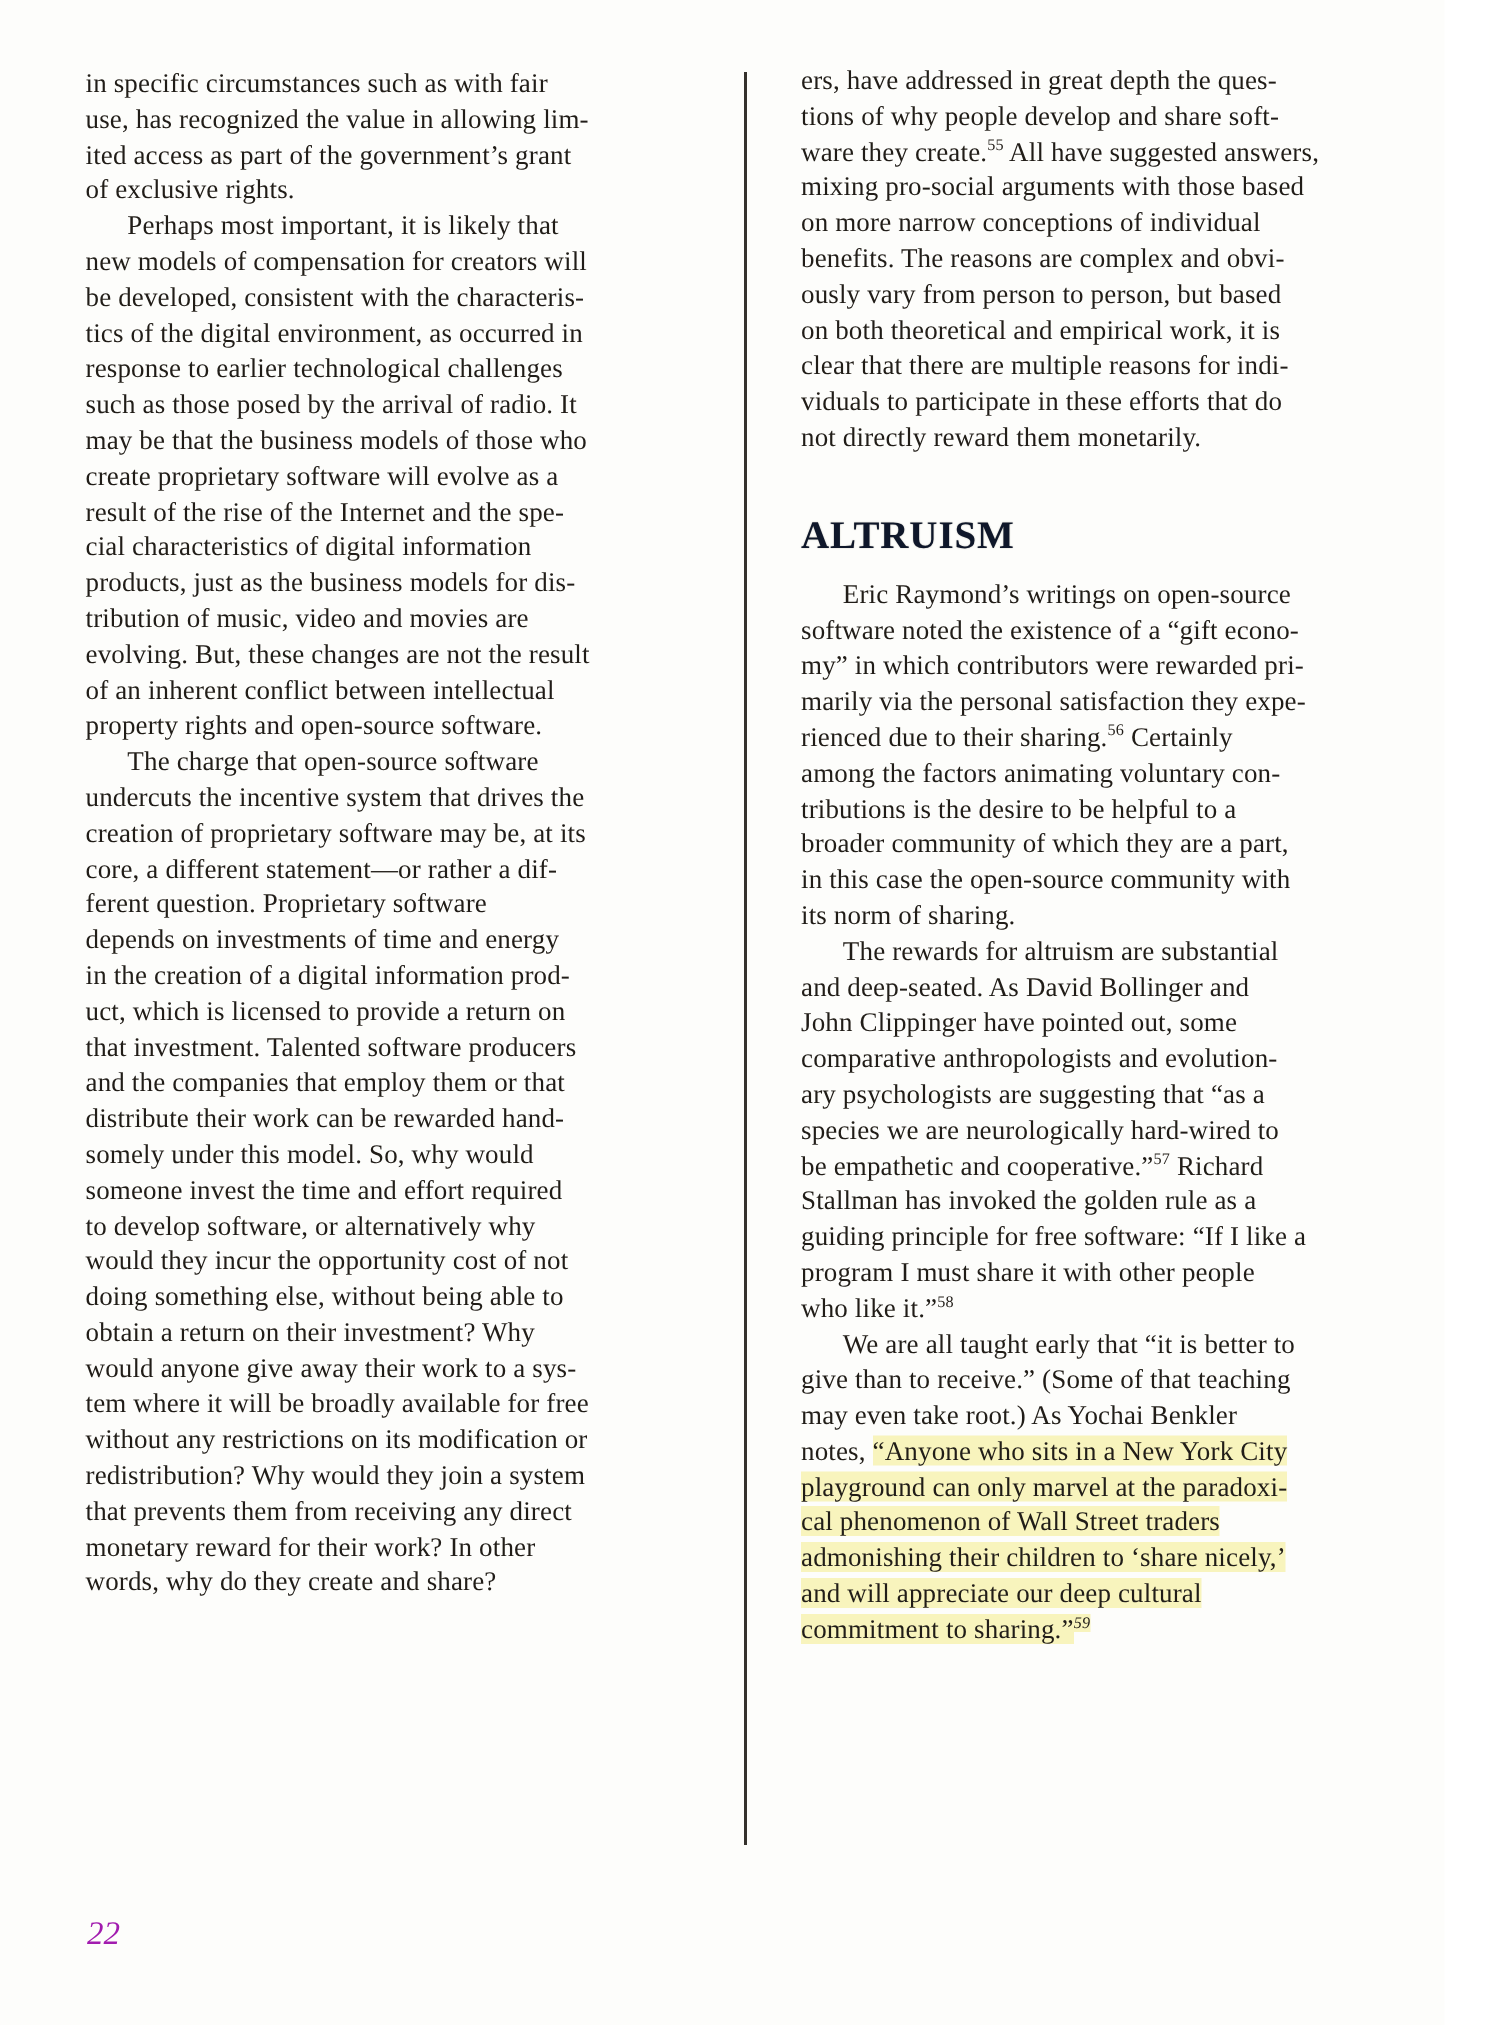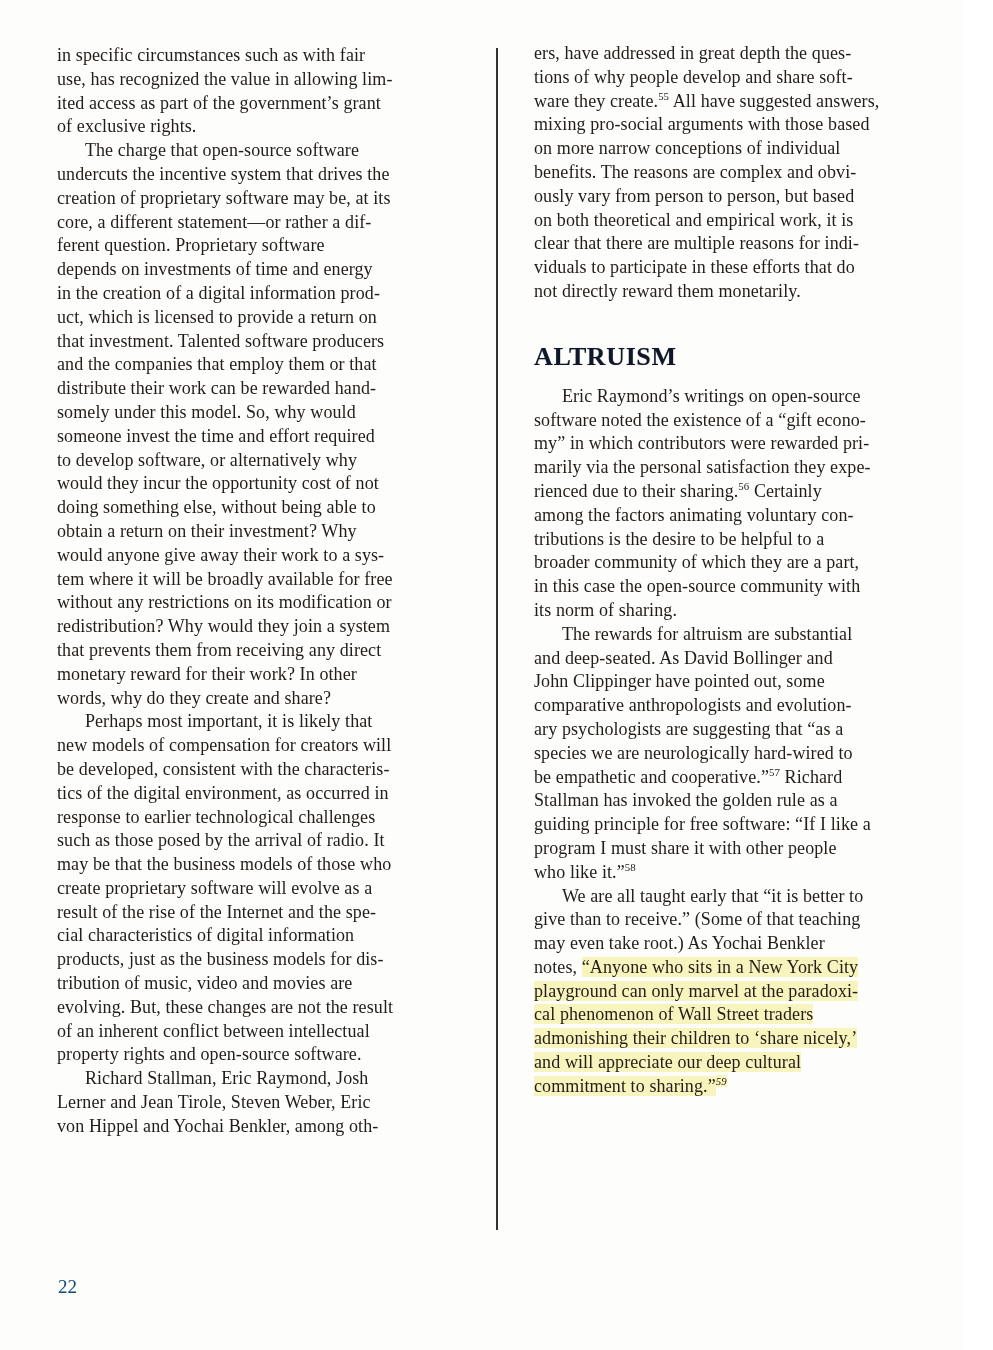--- a/index.html
+++ b/index.html
@@ -46,33 +46,49 @@
     font-size: 26px;
     line-height: 34px;
     font-weight: 700;
     letter-spacing: 0.6px;
     color: #0f172a;
     text-shadow: 0 0 1px #b9b7ae;
   }
   .page-number {
     position: absolute;
     left: 58px; top: 1276px;
-    font-size: 19px;
-    color: #0c4a6e;
+    font-size: 22px;
+    color: #a21caf;
+    font-style: italic;
   }
 </style>
 </head>
 <body>
 
 <div class="page">
   <div class="column col-left">
       <p class="para"><span class="">in specific circumstances such as with fair
 use, has recognized the value in allowing lim-
 ited access as part of the government’s grant
 of exclusive rights.</span></p>
+      <p class="para indent"><span class="">Perhaps most important, it is likely that
+new models of compensation for creators will
+be developed, consistent with the characteris-
+tics of the digital environment, as occurred in
+response to earlier technological challenges
+such as those posed by the arrival of radio. It
+may be that the business models of those who
+create proprietary software will evolve as a
+result of the rise of the Internet and the spe-
+cial characteristics of digital information
+products, just as the business models for dis-
+tribution of music, video and movies are
+evolving. But, these changes are not the result
+of an inherent conflict between intellectual
+property rights and open-source software.</span></p>
       <p class="para indent"><span class="">The charge that open-source software
 undercuts the incentive system that drives the
 creation of proprietary software may be, at its
 core, a different statement—or rather a dif-
 ferent question. Proprietary software
 depends on investments of time and energy
 in the creation of a digital information prod-
 uct, which is licensed to provide a return on
 that investment. Talented software producers
 and the companies that employ them or that
@@ -83,38 +99,20 @@
 would they incur the opportunity cost of not
 doing something else, without being able to
 obtain a return on their investment? Why
 would anyone give away their work to a sys-
 tem where it will be broadly available for free
 without any restrictions on its modification or
 redistribution? Why would they join a system
 that prevents them from receiving any direct
 monetary reward for their work? In other
 words, why do they create and share?</span></p>
-      <p class="para indent"><span class="">Perhaps most important, it is likely that
-new models of compensation for creators will
-be developed, consistent with the characteris-
-tics of the digital environment, as occurred in
-response to earlier technological challenges
-such as those posed by the arrival of radio. It
-may be that the business models of those who
-create proprietary software will evolve as a
-result of the rise of the Internet and the spe-
-cial characteristics of digital information
-products, just as the business models for dis-
-tribution of music, video and movies are
-evolving. But, these changes are not the result
-of an inherent conflict between intellectual
-property rights and open-source software.</span></p>
-      <p class="para indent"><span class="">Richard Stallman, Eric Raymond, Josh
-Lerner and Jean Tirole, Steven Weber, Eric
-von Hippel and Yochai Benkler, among oth-</span></p>
     </div>
 
   <div class="divider"></div>
 
   <div class="column col-right">
       <p class="para"><span class="">ers, have addressed in great depth the ques-
 tions of why people develop and share soft-
 ware they create.</span><span class="sup">55</span><span class=""> All have suggested answers,
 mixing pro-social arguments with those based
 on more narrow conceptions of individual

